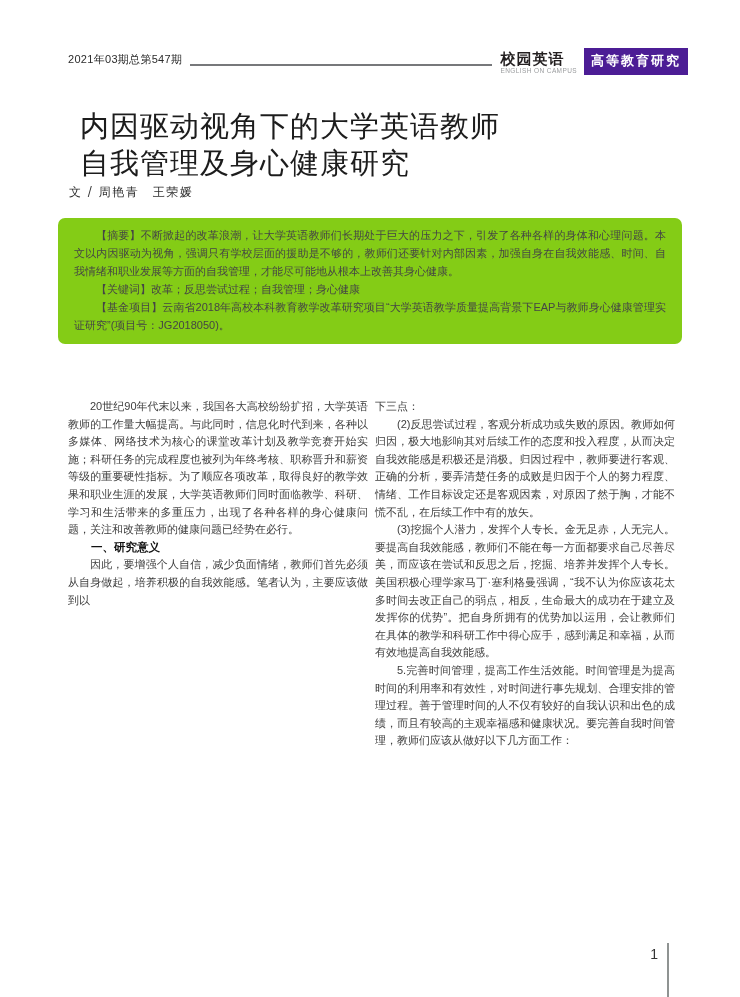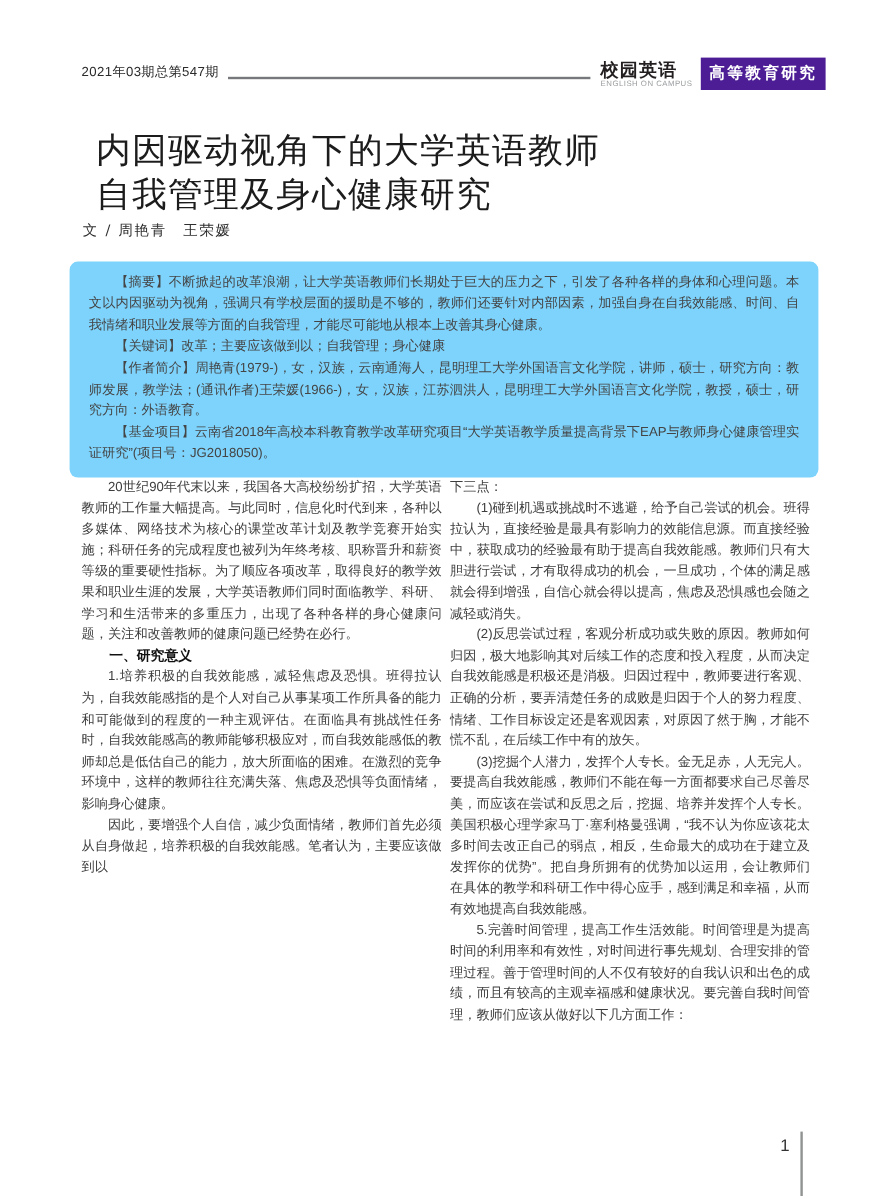--- a/index.html
+++ b/index.html
@@ -89,21 +89,21 @@
     color: #2e2e2e;
     letter-spacing: 1.5px;
     text-align: right;
   }
 
   
   .abstract-box {
     position: absolute;
     left: 58px; top: 218px;
     width: 592px;
-    background: #7dd3fc;
+    background: #84cc16;
     border-radius: 7px;
     padding: 9px 16px 10px 16px;
     color: #454545;
     font-size: 11px;
     line-height: 17.9px;
     text-align: justify;
   }
   .abstract-box p {
     margin: 0;
     text-indent: 2em;
@@ -169,35 +169,32 @@
 
   <h1 class="article-title">
     <span>内因驱动视角下的大学英语教师</span><br>
     <span>自我管理及身心健康研究</span>
   </h1>
 
   <div class="byline">文 / 周艳青　王荣媛</div>
 
   <section class="abstract-box">
     <p>【摘要】不断掀起的改革浪潮，让大学英语教师们长期处于巨大的压力之下，引发了各种各样的身体和心理问题。本文以内因驱动为视角，强调只有学校层面的援助是不够的，教师们还要针对内部因素，加强自身在自我效能感、时间、自我情绪和职业发展等方面的自我管理，才能尽可能地从根本上改善其身心健康。</p>
-    <p>【关键词】改革；主要应该做到以；自我管理；身心健康</p>
-    <p>【作者简介】周艳青(1979-)，女，汉族，云南通海人，昆明理工大学外国语言文化学院，讲师，硕士，研究方向：教师发展，教学法；(通讯作者)王荣媛(1966-)，女，汉族，江苏泗洪人，昆明理工大学外国语言文化学院，教授，硕士，研究方向：外语教育。</p>
+    <p>【关键词】改革；反思尝试过程；自我管理；身心健康</p>
     <p>【基金项目】云南省2018年高校本科教育教学改革研究项目“大学英语教学质量提高背景下EAP与教师身心健康管理实证研究”(项目号：JG2018050)。</p>
   </section>
 
   <div class="columns">
     <div class="col">
         <p class="p">20世纪90年代末以来，我国各大高校纷纷扩招，大学英语教师的工作量大幅提高。与此同时，信息化时代到来，各种以多媒体、网络技术为核心的课堂改革计划及教学竞赛开始实施；科研任务的完成程度也被列为年终考核、职称晋升和薪资等级的重要硬性指标。为了顺应各项改革，取得良好的教学效果和职业生涯的发展，大学英语教师们同时面临教学、科研、学习和生活带来的多重压力，出现了各种各样的身心健康问题，关注和改善教师的健康问题已经势在必行。</p>
         <h3 class="h">一、研究意义</h3>
-        <p class="p">1.培养积极的自我效能感，减轻焦虑及恐惧。班得拉认为，自我效能感指的是个人对自己从事某项工作所具备的能力和可能做到的程度的一种主观评估。在面临具有挑战性任务时，自我效能感高的教师能够积极应对，而自我效能感低的教师却总是低估自己的能力，放大所面临的困难。在激烈的竞争环境中，这样的教师往往充满失落、焦虑及恐惧等负面情绪，影响身心健康。</p>
         <p class="p">因此，要增强个人自信，减少负面情绪，教师们首先必须从自身做起，培养积极的自我效能感。笔者认为，主要应该做到以</p>
       </div>
     <div class="col">
         <p class="cont">下三点：</p>
-        <p class="p">(1)碰到机遇或挑战时不逃避，给予自己尝试的机会。班得拉认为，直接经验是最具有影响力的效能信息源。而直接经验中，获取成功的经验最有助于提高自我效能感。教师们只有大胆进行尝试，才有取得成功的机会，一旦成功，个体的满足感就会得到增强，自信心就会得以提高，焦虑及恐惧感也会随之减轻或消失。</p>
         <p class="p">(2)反思尝试过程，客观分析成功或失败的原因。教师如何归因，极大地影响其对后续工作的态度和投入程度，从而决定自我效能感是积极还是消极。归因过程中，教师要进行客观、正确的分析，要弄清楚任务的成败是归因于个人的努力程度、情绪、工作目标设定还是客观因素，对原因了然于胸，才能不慌不乱，在后续工作中有的放矢。</p>
         <p class="p">(3)挖掘个人潜力，发挥个人专长。金无足赤，人无完人。要提高自我效能感，教师们不能在每一方面都要求自己尽善尽美，而应该在尝试和反思之后，挖掘、培养并发挥个人专长。美国积极心理学家马丁·塞利格曼强调，“我不认为你应该花太多时间去改正自己的弱点，相反，生命最大的成功在于建立及发挥你的优势”。把自身所拥有的优势加以运用，会让教师们在具体的教学和科研工作中得心应手，感到满足和幸福，从而有效地提高自我效能感。</p>
         <p class="p">5.完善时间管理，提高工作生活效能。时间管理是为提高时间的利用率和有效性，对时间进行事先规划、合理安排的管理过程。善于管理时间的人不仅有较好的自我认识和出色的成绩，而且有较高的主观幸福感和健康状况。要完善自我时间管理，教师们应该从做好以下几方面工作：</p>
       </div>
   </div>
 
   <div class="page-number">1</div>
   <div class="footer-bar"></div>
 
 </div>

